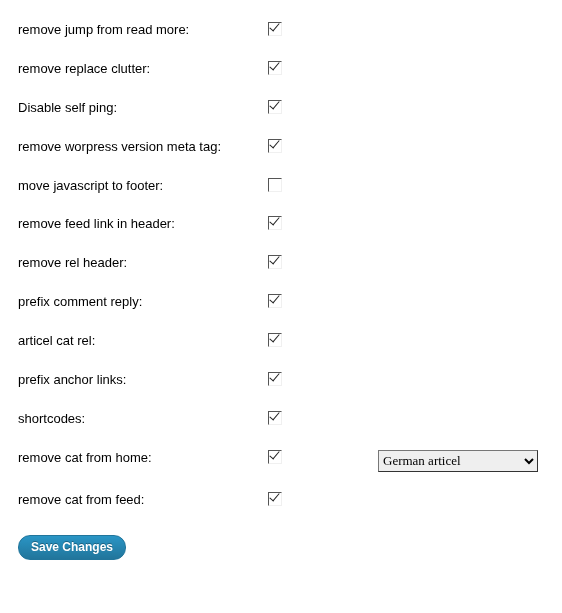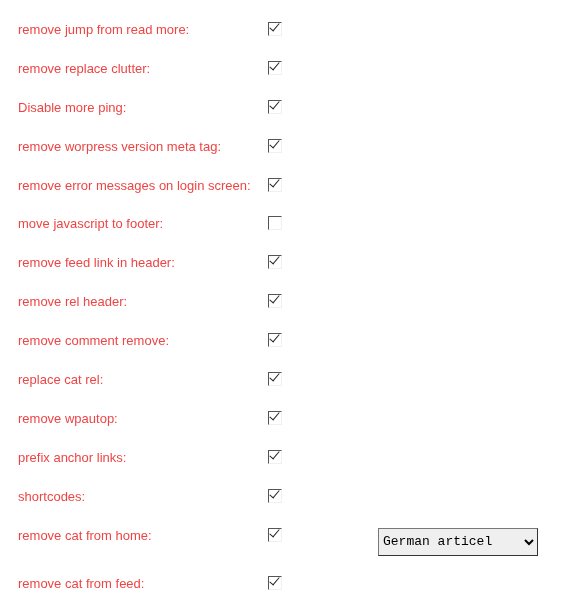--- a/index.html
+++ b/index.html
@@ -18,21 +18,21 @@
     border-collapse: collapse;
     width: 100%;
   }
   table.form-table td {
     vertical-align: top;
     padding: 10px 0 10px 0;
     line-height: 1.3;
   }
   td.label-cell {
     width: 250px;
-    color: #ef4444;
+    color: #000000;
   }
   td.check-cell {
     width: 110px;
   }
   td.extra-cell {
     width: auto;
   }
   .cb {
     display: inline-block;
     width: 12px;
@@ -50,23 +50,23 @@
     position: absolute;
     left: 3px;
     top: -2px;
     width: 4px;
     height: 9px;
     border-right: 1.5px solid #222;
     border-bottom: 1.5px solid #222;
     transform: rotate(40deg);
   }
   select.classic {
-    font-family: Liberation Mono, monospace;
+    font-family: Liberation Serif, serif;
     font-size: 13px;
-    height: 28px;
+    height: 22px;
     background: #efefef;
     border-top: 1px solid #777;
     border-left: 1px solid #777;
     border-right: 1px solid #333;
     border-bottom: 1px solid #333;
     min-width: 160px;
   }
   .save-row {
     padding: 14px 0 0 0;
   }
@@ -95,61 +95,51 @@
           <td class="label-cell">remove jump from read more:</td>
           <td class="check-cell"><span class="cb checked"></span></td>
           <td class="extra-cell"></td>
         </tr>
         <tr>
           <td class="label-cell">remove replace clutter:</td>
           <td class="check-cell"><span class="cb checked"></span></td>
           <td class="extra-cell"></td>
         </tr>
         <tr>
-          <td class="label-cell">Disable more ping:</td>
+          <td class="label-cell">Disable self ping:</td>
           <td class="check-cell"><span class="cb checked"></span></td>
           <td class="extra-cell"></td>
         </tr>
         <tr>
           <td class="label-cell">remove worpress version meta tag:</td>
-          <td class="check-cell"><span class="cb checked"></span></td>
-          <td class="extra-cell"></td>
-        </tr>
-        <tr>
-          <td class="label-cell">remove error messages on login screen:</td>
           <td class="check-cell"><span class="cb checked"></span></td>
           <td class="extra-cell"></td>
         </tr>
         <tr>
           <td class="label-cell">move javascript to footer:</td>
           <td class="check-cell"><span class="cb"></span></td>
           <td class="extra-cell"></td>
         </tr>
         <tr>
           <td class="label-cell">remove feed link in header:</td>
           <td class="check-cell"><span class="cb checked"></span></td>
           <td class="extra-cell"></td>
         </tr>
         <tr>
           <td class="label-cell">remove rel header:</td>
           <td class="check-cell"><span class="cb checked"></span></td>
           <td class="extra-cell"></td>
         </tr>
         <tr>
-          <td class="label-cell">remove comment remove:</td>
+          <td class="label-cell">prefix comment reply:</td>
           <td class="check-cell"><span class="cb checked"></span></td>
           <td class="extra-cell"></td>
         </tr>
         <tr>
-          <td class="label-cell">replace cat rel:</td>
-          <td class="check-cell"><span class="cb checked"></span></td>
-          <td class="extra-cell"></td>
-        </tr>
-        <tr>
-          <td class="label-cell">remove wpautop:</td>
+          <td class="label-cell">articel cat rel:</td>
           <td class="check-cell"><span class="cb checked"></span></td>
           <td class="extra-cell"></td>
         </tr>
         <tr>
           <td class="label-cell">prefix anchor links:</td>
           <td class="check-cell"><span class="cb checked"></span></td>
           <td class="extra-cell"></td>
         </tr>
         <tr>
           <td class="label-cell">shortcodes:</td>

